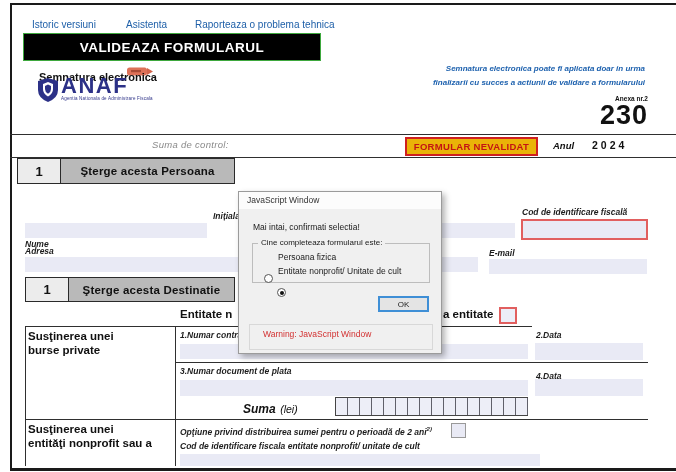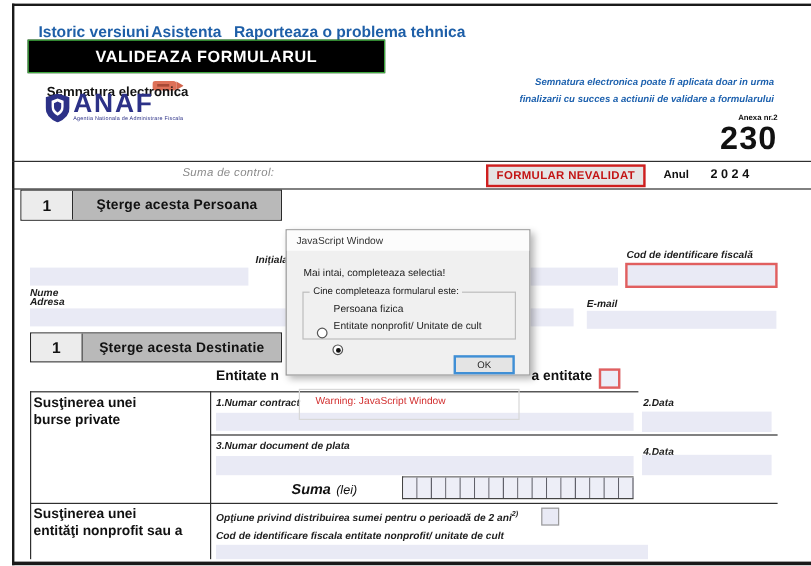--- a/index.html
+++ b/index.html
@@ -4,21 +4,21 @@
 <style>
   html,body{margin:0;padding:0;}
   body{
     width:676px;height:472px;position:relative;background:#fff;
     font-family:"Liberation Sans",sans-serif;overflow:hidden;color:#111;
   }
   .abs{position:absolute;}
   .lbl{font-style:italic;font-weight:700;font-size:8.5px;color:#1c1c1c;white-space:nowrap;}
   .field{background:#e9eaf5;}
   .boldlbl{font-weight:700;font-size:11.5px;color:#111;white-space:nowrap;}
-  .navlink{font-size:13px;font-weight:700;color:#1e5fa8;white-space:nowrap;cursor:pointer;}
+  .navlink{font-size:10px;font-weight:400;color:#1e5fa8;white-space:nowrap;cursor:pointer;}
   .hline{border-top:1.5px solid #2f2f2f;height:0;}
   .vline{border-left:1.5px solid #2f2f2f;width:0;}
   
   .delrow{display:flex;border:1.5px solid #2a2a2a;box-sizing:border-box;}
   .delrow .num{width:42px;display:flex;align-items:center;justify-content:center;
     background:#ececec;border-right:1.5px solid #2a2a2a;font-weight:700;font-size:13px;}
   .delrow .btn{flex:1;display:flex;align-items:center;justify-content:center;
     background:#b9b9b9;font-weight:700;font-size:11.5px;letter-spacing:.2px;cursor:pointer;}
   
   .dialog{background:#f0f0f0;border:1px solid #9b9b9b;box-shadow:3px 3px 6px rgba(0,0,0,.3);
@@ -67,24 +67,24 @@
   </div>
 </div>
 
 <span class="abs" style="left:560px;top:95px;width:88px;text-align:right;font-size:6.5px;font-weight:700;">Anexa nr.2</span>
 <span class="abs" style="left:560px;top:100px;width:88px;text-align:right;font-size:27px;font-weight:700;letter-spacing:1px;">230</span>
 
 <div class="abs hline" style="left:10px;top:134px;width:666px;"></div>
 <span class="abs" style="left:152px;top:139px;font-size:9.5px;font-style:italic;color:#8a8a8a;letter-spacing:.3px;">Suma de  control:</span>
 <div class="abs hline" style="left:10px;top:157px;width:666px;"></div>
 
-<div class="abs" style="left:405px;top:137px;width:133px;height:19px;background:#e5e5e5;border:2px solid #cf1f1f;box-sizing:border-box;display:flex;align-items:center;justify-content:center;">
+<div class="abs" style="left:405px;top:137px;width:133px;height:19px;background:#eab308;border:2px solid #cf1f1f;box-sizing:border-box;display:flex;align-items:center;justify-content:center;">
   <span style="color:#c31414;font-weight:700;font-size:9.5px;letter-spacing:.3px;">FORMULAR NEVALIDAT</span>
 </div>
-<span class="abs" style="left:553px;top:140px;font-size:9.5px;font-weight:700;">Anul</span>
+<span class="abs" style="left:553px;top:140px;font-size:9.5px;font-weight:700;font-style:italic;">Anul</span>
 <span class="abs" style="left:592px;top:139px;font-size:10.5px;font-weight:700;letter-spacing:3px;">2024</span>
 
 <div class="abs delrow" style="left:17px;top:158px;width:218px;height:26px;">
   <div class="num">1</div>
   <div class="btn">Şterge acesta Persoana</div>
 </div>
 
 <span class="abs lbl" style="left:25px;top:211px;margin-top:28px;">Nume</span>
 <div class="abs field" style="left:25px;top:223px;width:182px;height:15px;"></div>
 
@@ -159,24 +159,24 @@
 </div>
 
 <span class="abs lbl" style="left:180px;top:426px;">
   <span>Opţiune privind distribuirea sumei pentru o perioadă de 2 ani</span><sup style="font-size:6px;">2)</sup>
 </span>
 <div class="abs field" style="left:451px;top:423px;width:15px;height:15px;border:1px solid #999;box-sizing:border-box;"></div>
 
 <span class="abs lbl" style="left:180px;top:441px;">Cod de identificare fiscala  entitate nonprofit/ unitate de cult</span>
 <div class="abs field" style="left:180px;top:454px;width:360px;height:12px;"></div>
 
-<div class="abs dialog" style="left:238px;top:191px;width:204px;height:122px;">
+<div class="abs dialog" style="left:238px;top:191px;width:204px;height:163px;">
   <div class="dlg-title">JavaScript Window</div>
 
-  <span class="abs dlg-text" style="left:14px;top:30px;">Mai intai, completeaza selectia!</span>
+  <span class="abs dlg-text" style="left:14px;top:30px;">Mai intai, confirmati selectia!</span>
 
   <div class="abs" style="left:13px;top:51px;width:178px;height:40px;border:1px solid #bdbdbd;box-sizing:border-box;"></div>
   <span class="abs" style="left:19px;top:46px;font-size:8px;color:#1a1a1a;background:#f0f0f0;padding:0 3px;white-space:nowrap;">Cine completeaza formularul este:</span>
 
   <span class="abs radio-dot" style="left:25px;top:60px;"></span>
   <span class="abs dlg-text" style="left:39px;top:60px;">Persoana fizica</span>
 
   <span class="abs radio-dot selected" style="left:25px;top:74px;"></span>
   <span class="abs dlg-text" style="left:39px;top:74px;">Entitate nonprofit/ Unitate de cult</span>
 

